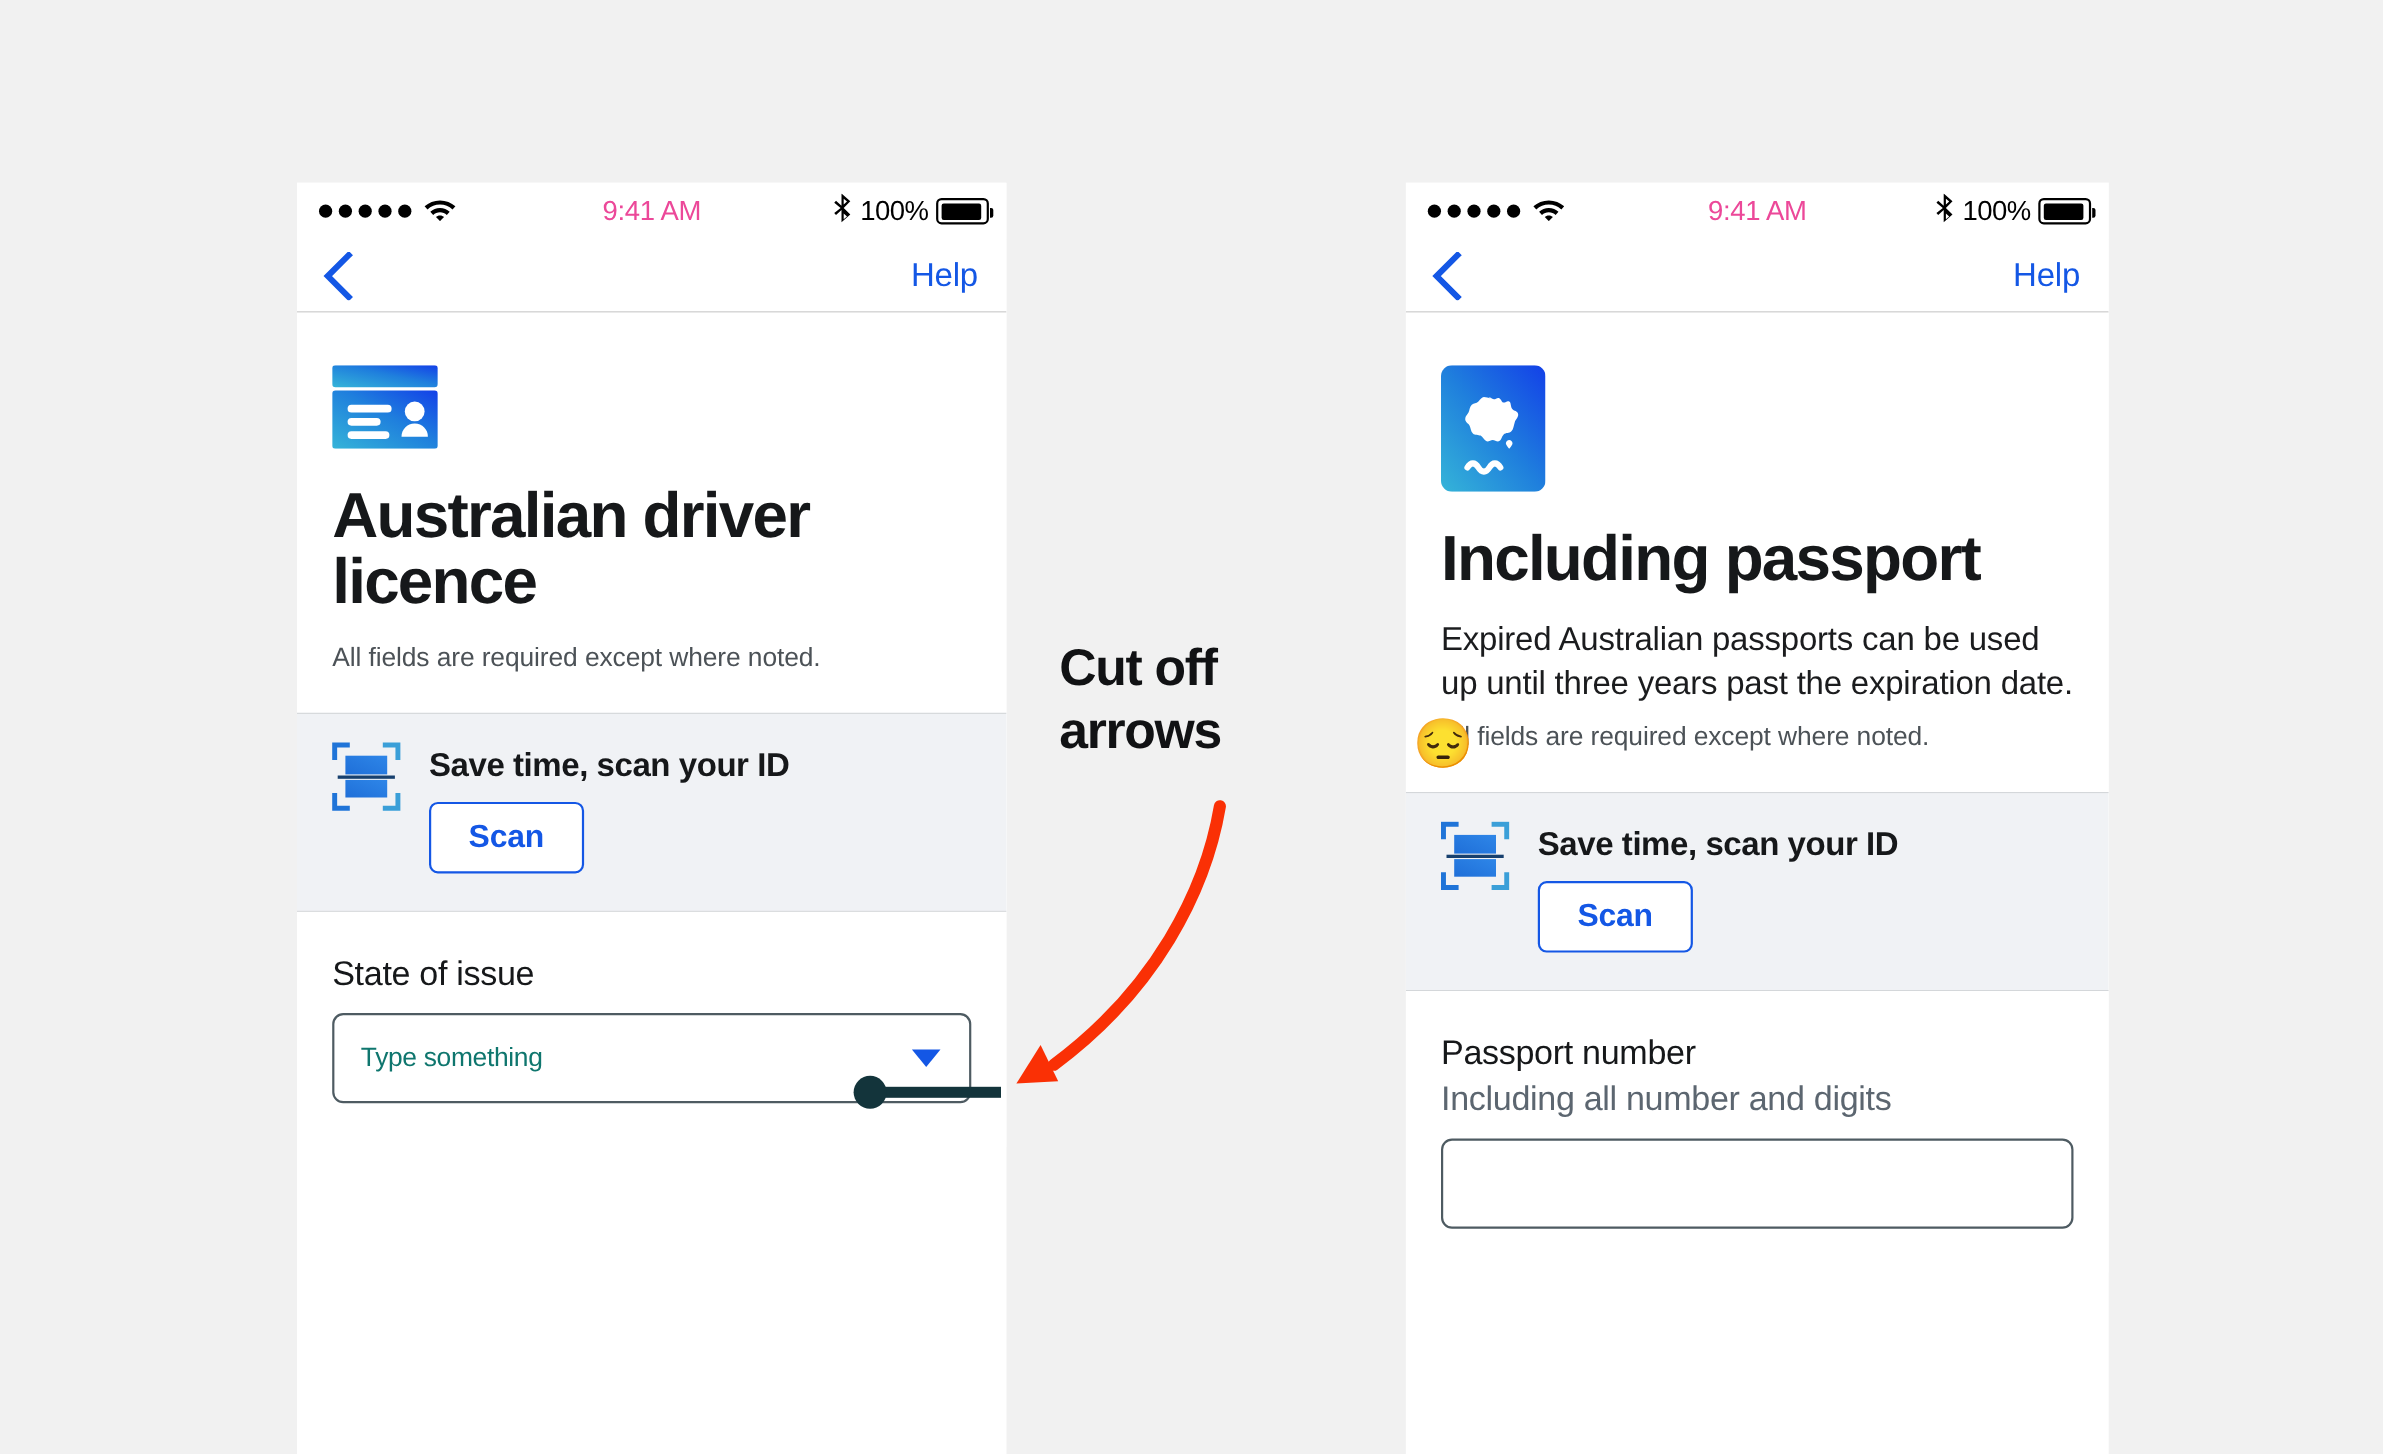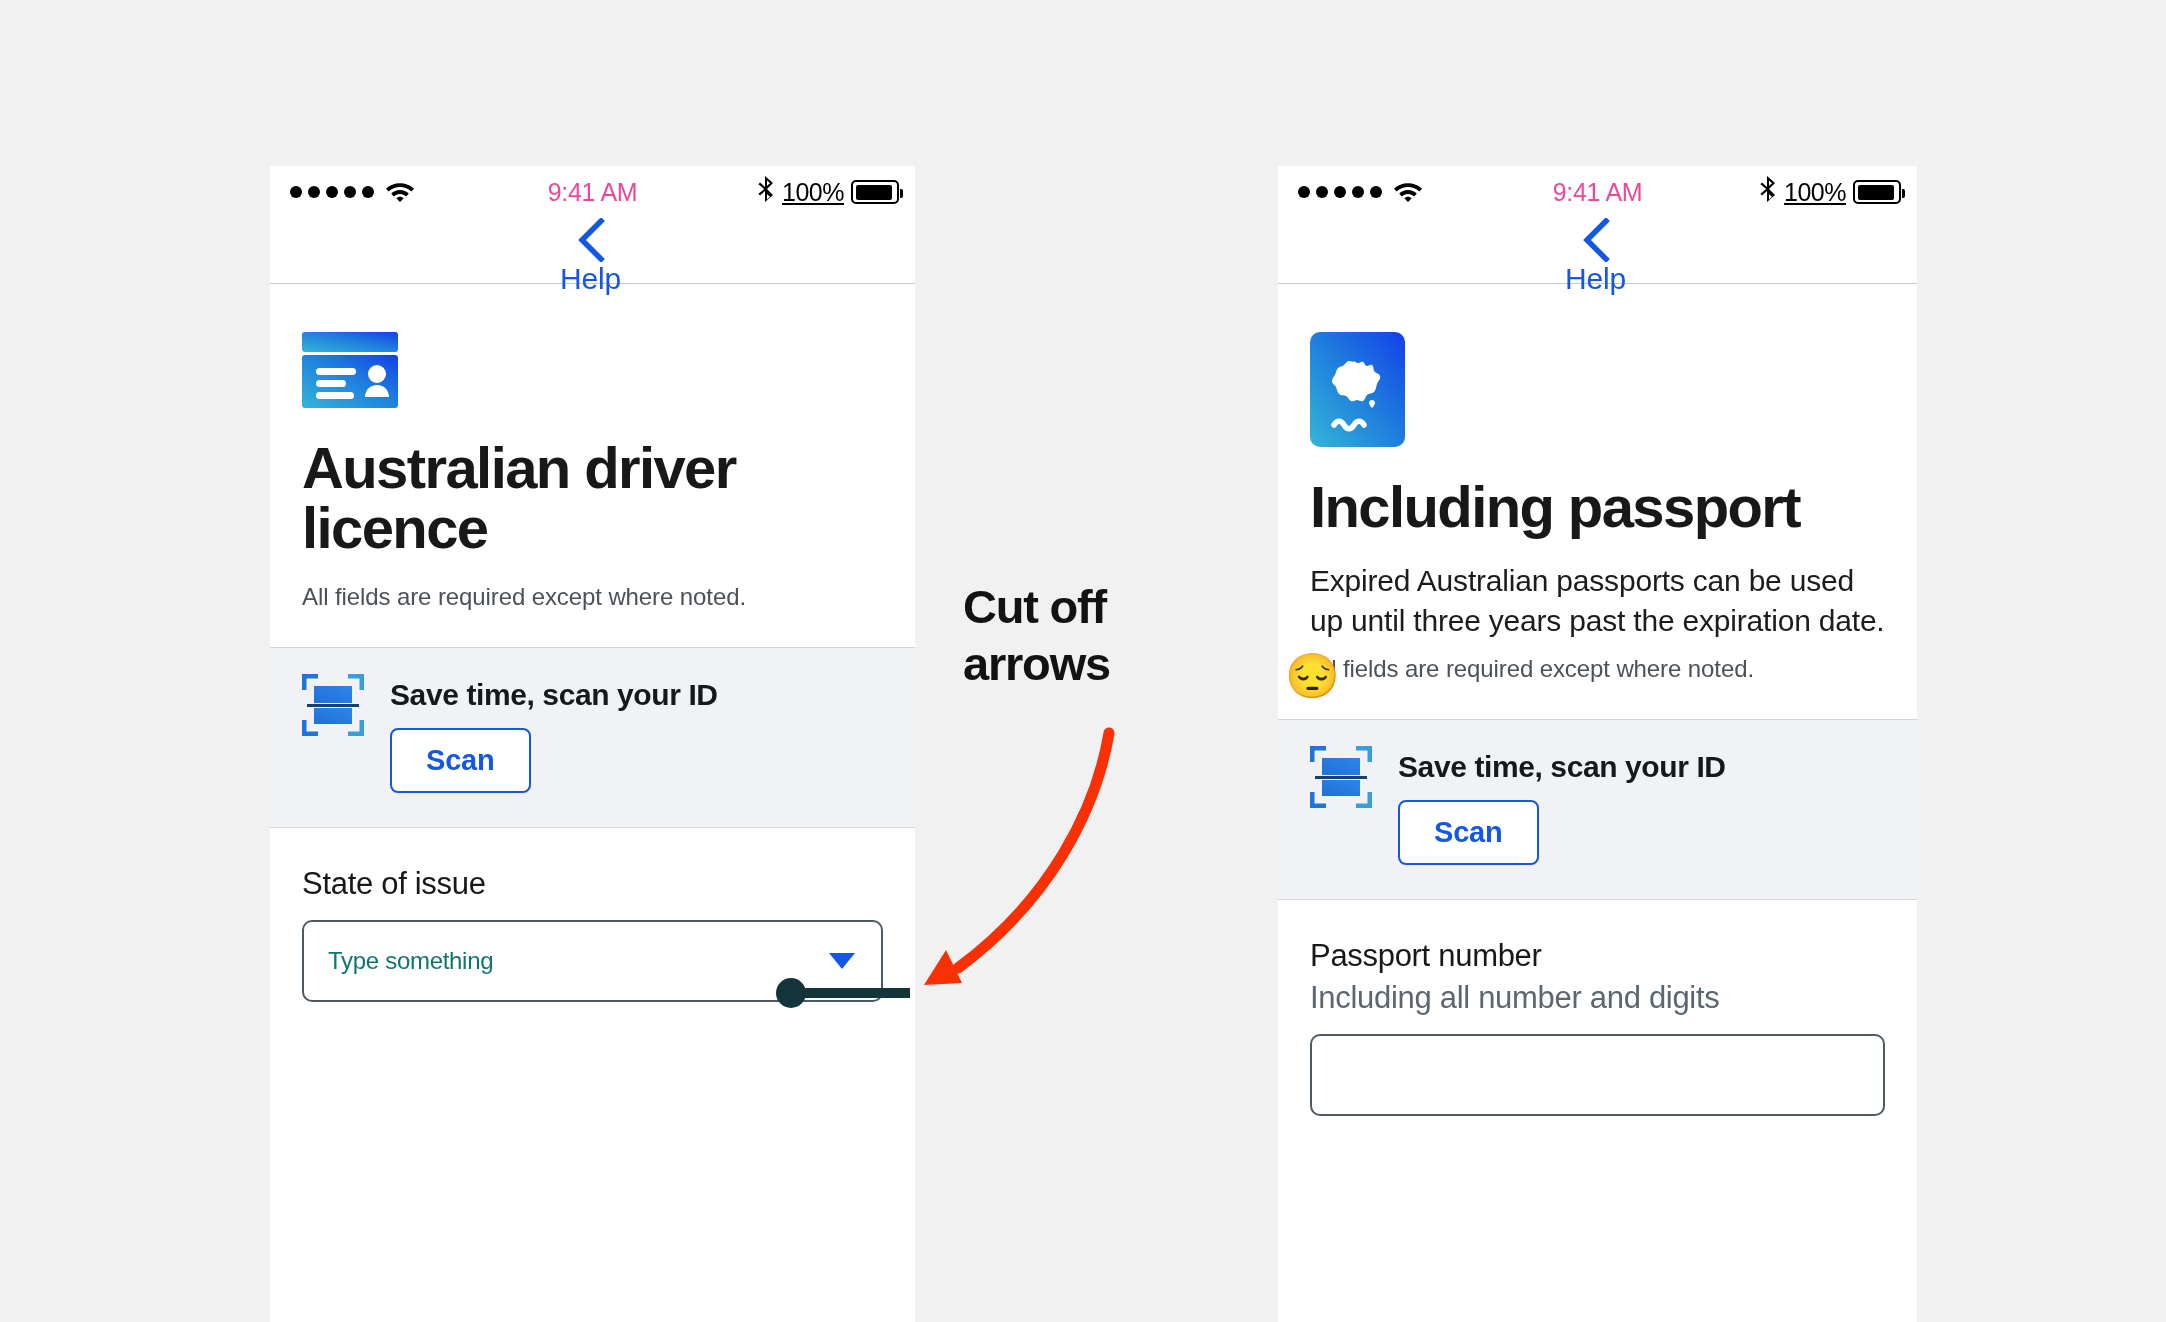--- a/index.html
+++ b/index.html
@@ -68,21 +68,20 @@
     top: 0;
     height: 52px;
     display: flex;
     align-items: center;
     gap: 7px;
   }
   .battery-pct {
     font-size: 25px;
     letter-spacing: -0.5px;
     color: #000;
-    text-decoration: underline;
   }
   .battery {
     position: relative;
     width: 48px; height: 24px;
     border: 2.5px solid #000;
     border-radius: 5px;
     box-sizing: border-box;
   }
   .battery::after {
     content: "";
@@ -105,21 +104,20 @@
   .nav-bar {
     position: relative;
     height: 66px;
     background: #ffffff;
     border-bottom: 1px solid #c8c8c8;
     display: flex;
     align-items: center;
     justify-content: space-between;
     padding: 0 26px 0 22px;
     box-sizing: border-box;
-    flex-direction: column;
   }
   .back-chevron { width: 30px; height: 44px; display: block; cursor: pointer; }
   .help-link {
     color: #1457e5;
     font-size: 30px;
     letter-spacing: -0.2px;
     cursor: pointer;
   }
 
   

